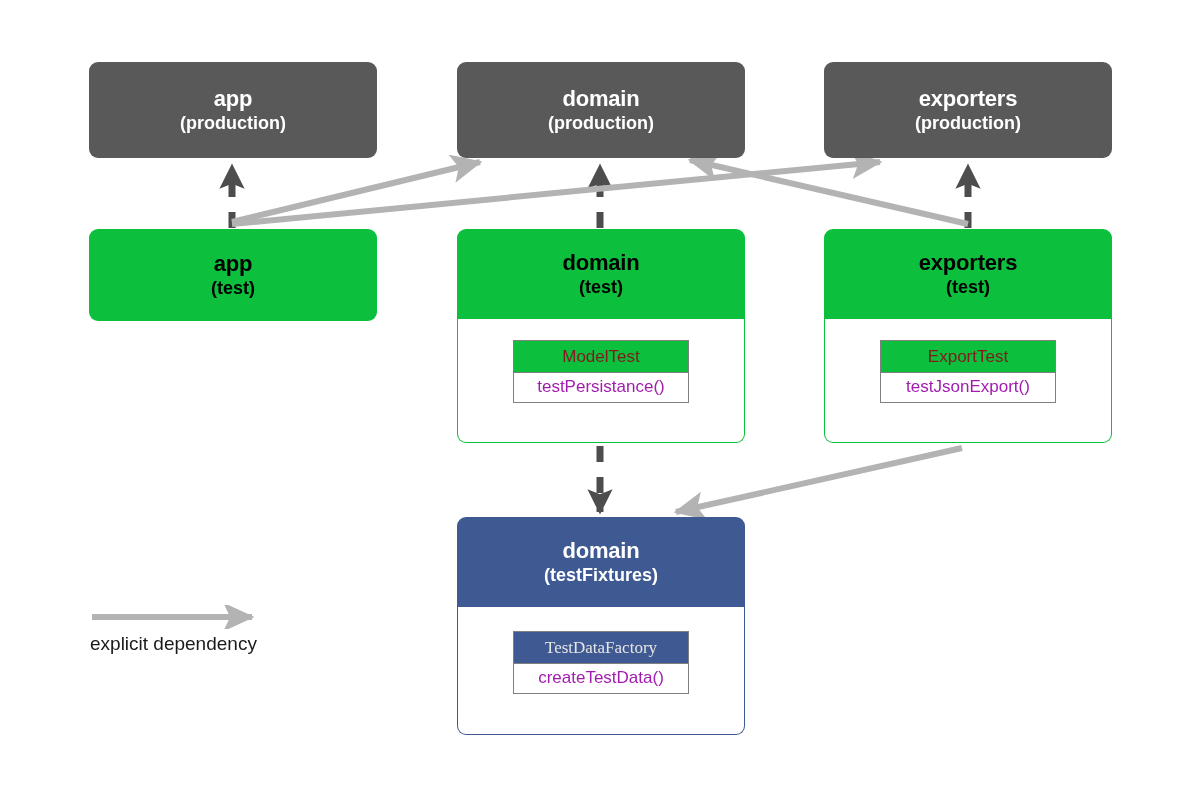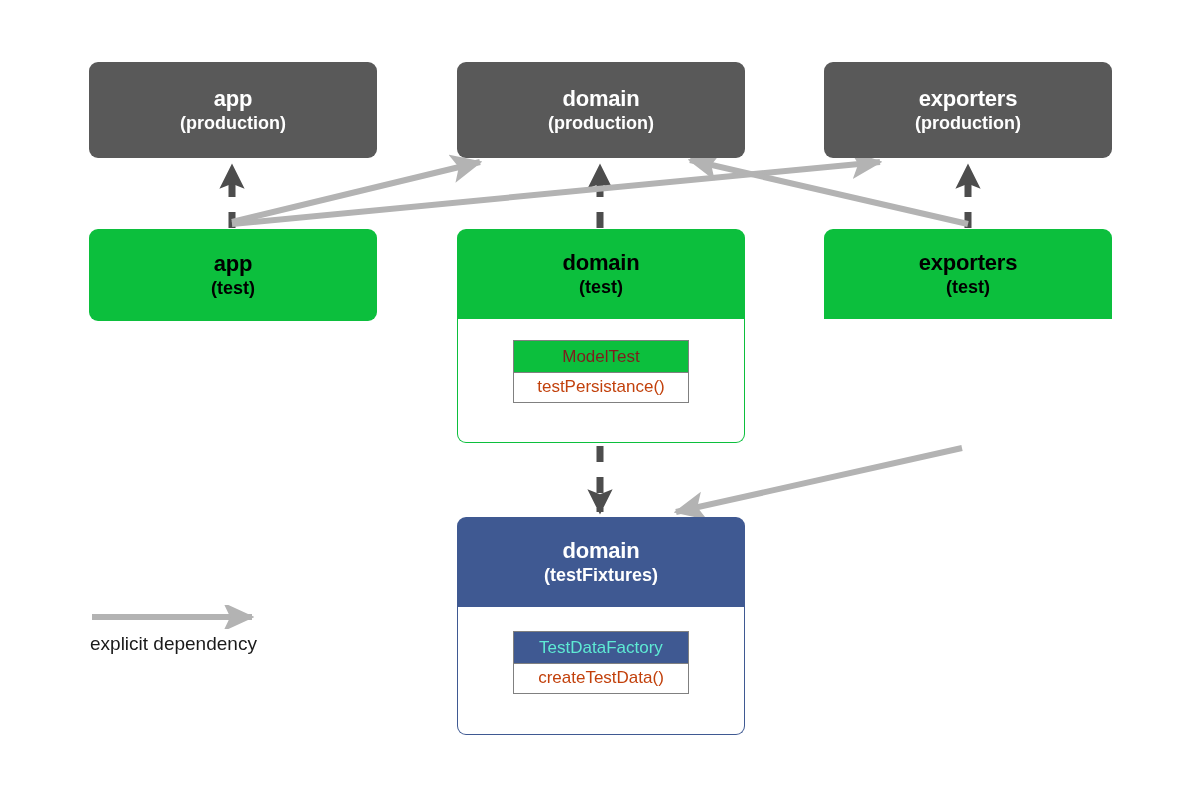--- a/index.html
+++ b/index.html
@@ -113,29 +113,30 @@
   .classbox .cls-method {
     box-sizing: border-box;
     height: 31px;
     margin-top: -1.4px;
     background: #ffffff;
     border: 1.4px solid #808080;
     display: flex;
     align-items: center;
     justify-content: center;
     font-size: 17px;
-    color: #c2410c;
+    color: #a21caf;
   }
   .test .classbox .cls-name {
     background: #0cbf3d;
     color: #7f1d1d;
   }
   .fixtures .classbox .cls-name {
     background: #3f5992;
-    color: #5eead4;
+    color: #e5e5e5;
+    font-family: Liberation Serif, serif;
   }
 
   
   #legend {
     position: absolute;
     left: 90px;
     top: 605px;
     width: 260px;
     text-align: center;
   }
@@ -230,20 +231,26 @@
         <div class="cls-name">ModelTest</div>
         <div class="cls-method">testPersistance()</div>
       </div>
     </div>
   </div>
 
   <div class="module test with-body" style="left:824px; top:229px; width:288px; height:214px;">
     <div class="header">
       <div class="title">exporters</div>
       <div class="subtitle">(test)</div>
+    </div>
+    <div class="body">
+      <div class="classbox" style="top:21px;">
+        <div class="cls-name">ExportTest</div>
+        <div class="cls-method">testJsonExport()</div>
+      </div>
     </div>
   </div>
 
   <div class="module fixtures with-body" style="left:457px; top:517px; width:288px; height:218px;">
     <div class="header">
       <div class="title">domain</div>
       <div class="subtitle">(testFixtures)</div>
     </div>
     <div class="body">
       <div class="classbox" style="top:24px;">

